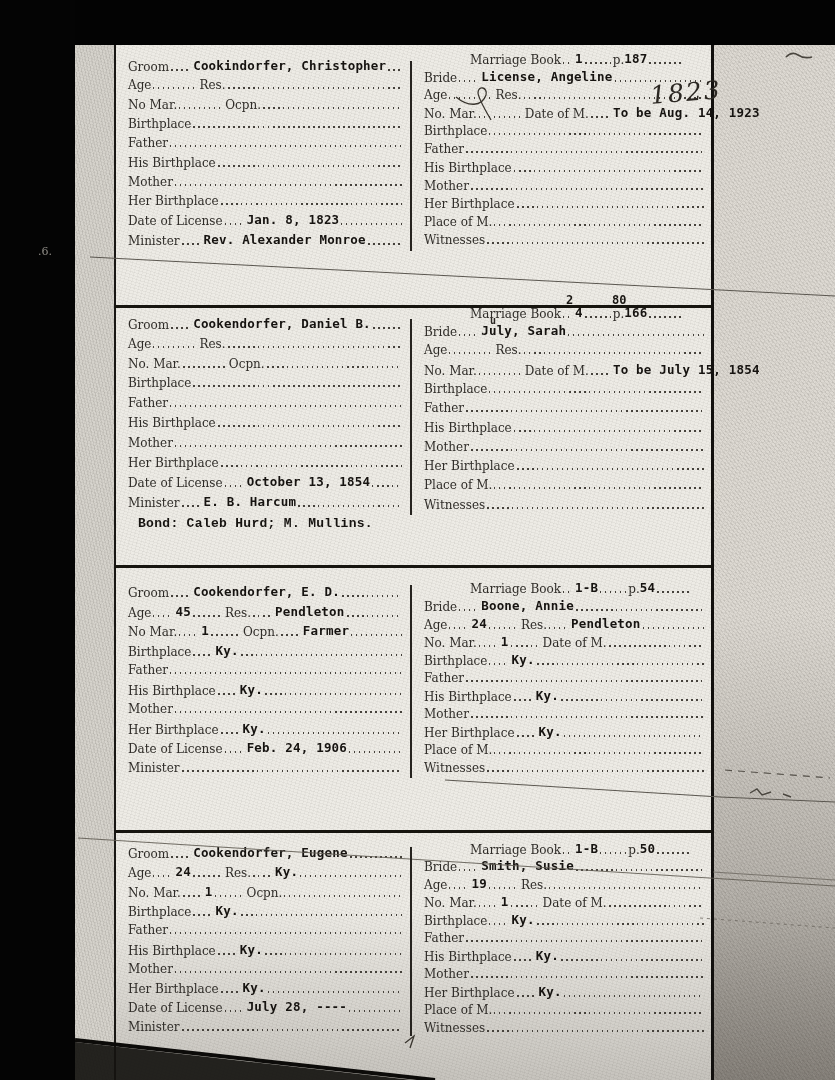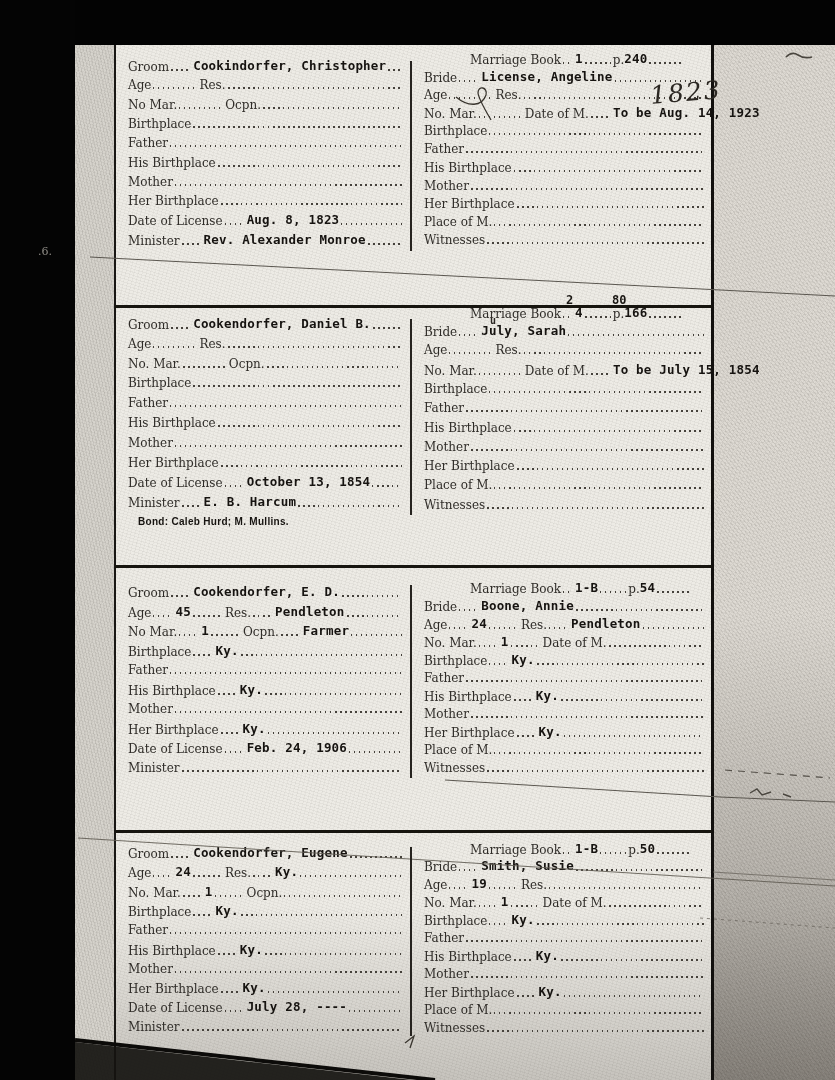--- a/index.html
+++ b/index.html
@@ -41,22 +41,22 @@
   .middots{flex:0 0 auto;align-self:flex-end;height:2px;margin:0 2px 3px 2px;
        background:repeating-linear-gradient(to right,#45413b 0 1.5px,transparent 1.5px 5px);}
   .gapdots{flex:0 0 20px;align-self:flex-end;height:2px;margin:0 2px 3px 2px;
        background:repeating-linear-gradient(to right,#45413b 0 1.5px,transparent 1.5px 5px);}
   .hdr{justify-content:flex-start;padding-left:46px;position:relative;}
   .hdr .lbl{font-size:12px;}
   .corr{position:absolute;top:-13px;font-family:"DejaVu Sans Mono",monospace;
         font-weight:bold;font-size:12px;color:#1a1713;}
   .ann{position:absolute;font-family:"DejaVu Sans Mono",monospace;font-weight:bold;
        font-size:10px;color:#2a2622;}
-  .bond{position:absolute;font-family:Liberation Sans, sans-serif;font-weight:bold;
-        font-size:10px;color:#161310;letter-spacing:.3px;}
+  .bond{position:absolute;font-family:Liberation Mono, monospace;font-weight:bold;
+        font-size:13px;color:#161310;letter-spacing:.3px;}
   .hand-year{position:absolute;left:575px;top:33px;font-family:"DejaVu Serif",serif;
         font-style:italic;font-size:25px;color:#2b2722;transform:rotate(-5deg);letter-spacing:2px;}
   .margin-mark{position:absolute;left:38px;top:245px;font-family:"DejaVu Serif",serif;
         font-size:11px;color:#8e8b85;}
   svg.overlay{position:absolute;left:0;top:0;pointer-events:none;}
 </style>
 </head>
 <body>
 
 <div class="stage">
@@ -109,38 +109,38 @@
             <span class="lbl">Mother</span>
             <span class="dotfill"></span>
           </div>
           <div class="row" style="top: 149.1px; width: 276px;">
             <span class="lbl">Her Birthplace</span>
             <span class="dotfill"></span>
           </div>
           <div class="row" style="top: 168.4px; width: 276px;">
             <span class="lbl">Date of License</span>
             <span class="gapdots"></span>
-            <span class="val">Aug. 8, 1823</span>
+            <span class="val">Jan. 8, 1823</span>
             <span class="dotfill"></span>
           </div>
           <div class="row" style="top: 187.7px; width: 276px;">
             <span class="lbl">Minister</span>
             <span class="gapdots"></span>
             <span class="val">Rev. Alexander Monroe</span>
             <span class="dotfill"></span>
           </div>
         </div>
         <div class="col" style="left: 349px; top: 0px; width: 282px;">
           <div class="row hdr" style="top: 7px; width: 282px;">
             <span class="lbl">Marriage Book</span>
             <span class="middots" style="flex: 0 0 10px;"></span>
             <span class="val">1</span>
             <span class="middots" style="flex: 0 0 26px;"></span>
             <span class="lbl">p.</span>
-            <span class="val">240</span>
+            <span class="val">187</span>
             <span class="middots" style="flex: 0 0 34px;"></span>
           </div>
           <div class="row" style="top: 25px; width: 282px;">
             <span class="lbl">Bride</span>
             <span class="gapdots"></span>
             <span class="val">License, Angeline</span>
             <span class="dotfill"></span>
           </div>
           <div class="row" style="top: 43.1px; width: 282px;">
             <span class="lbl">Age</span>

